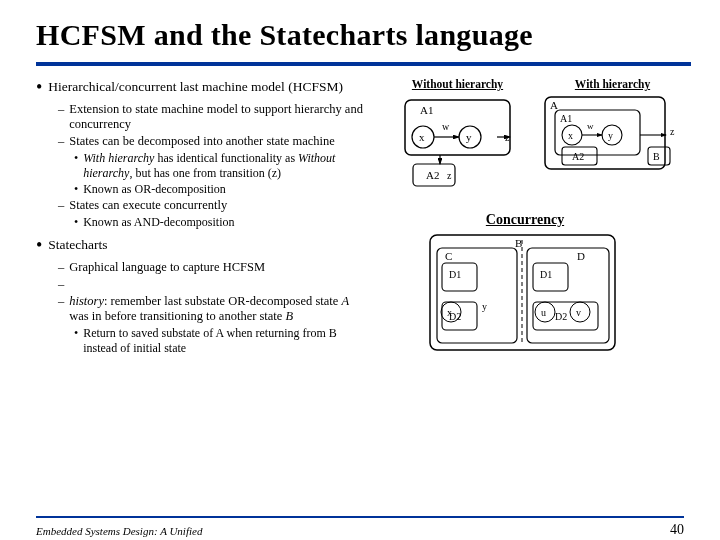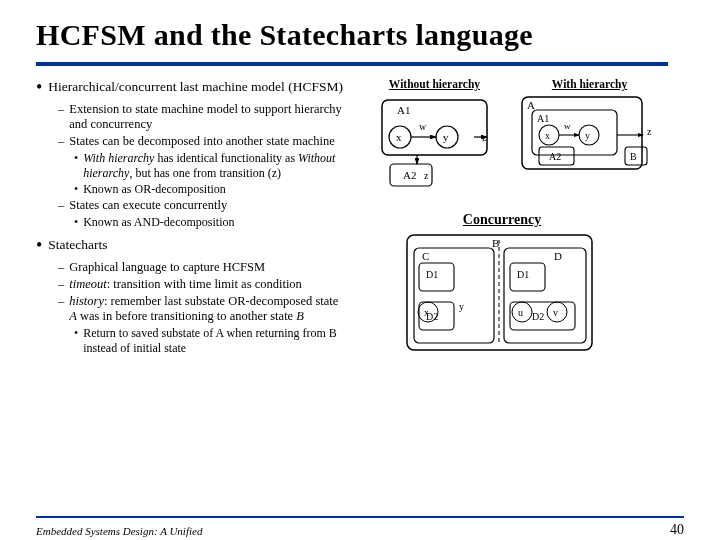--- a/index.html
+++ b/index.html
@@ -9,21 +9,21 @@
       background: #fff;
       font-family: 'Times New Roman', Times, serif;
       font-size: 13px;
       color: #000;
       overflow: hidden;
       position: relative;
     }
     .slide {
       width: 720px;
       height: 540px;
-      padding: 18px 52px 16px 36px;
+      padding: 18px 29px 16px 36px;
       position: relative;
     }
     .title {
       font-size: 30px;
       font-weight: bold;
       margin-bottom: 10px;
       letter-spacing: 0.01em;
     }
     .blue-bar {
       height: 4px;
@@ -187,21 +187,20 @@
         <span class="bullet-dot">•</span>
         <span class="bullet-text">Statecharts</span>
       </div>
       <div class="sub-list">
         <div class="sub-item">
           <span class="sub-dash">–</span>
           <span>Graphical language to capture HCFSM</span>
         </div>
         <div class="sub-item">
           <span class="sub-dash">–</span>
-          <span><em>timeout</em><span>: transition with time limit as condition</span></span>
         </div>
         <div class="sub-item">
           <span class="sub-dash">–</span>
           <span>
             <em>history</em><span>: remember last substate OR-decomposed state </span><em>A</em><span> was in before transitioning to another state </span><em>B</em>
           </span>
         </div>
         <div class="sub-sub-list">
           <div class="sub-sub-item">
             <span class="bullet-small">•</span>

